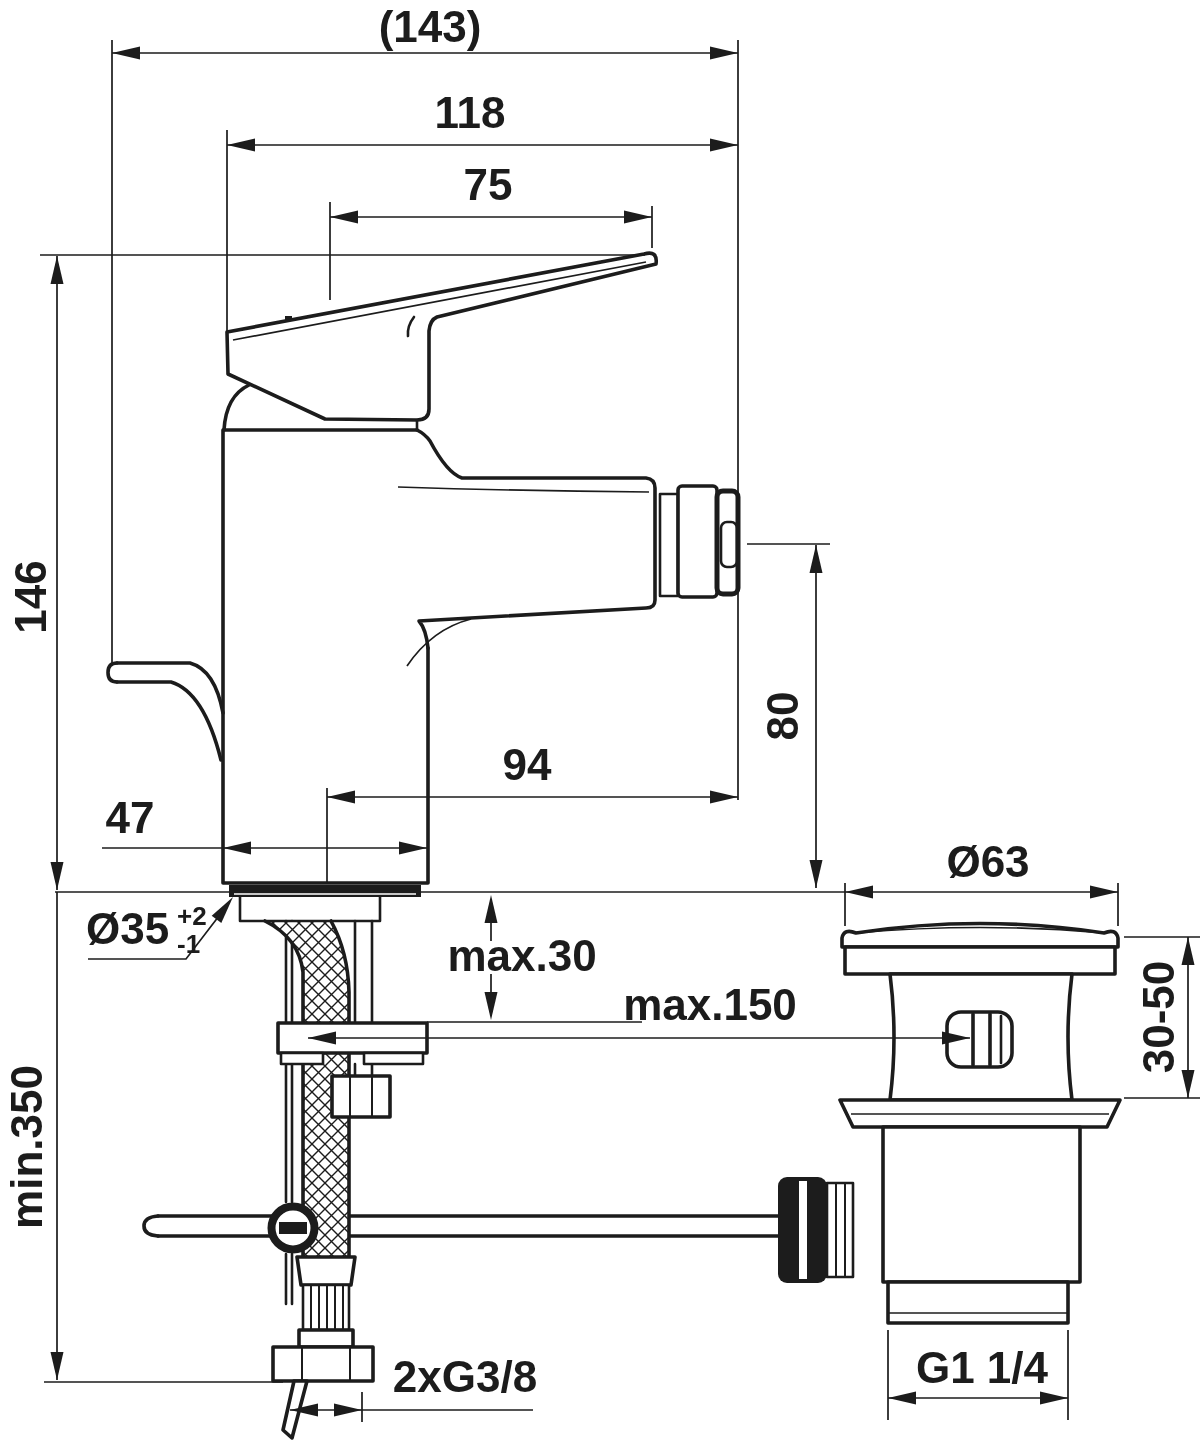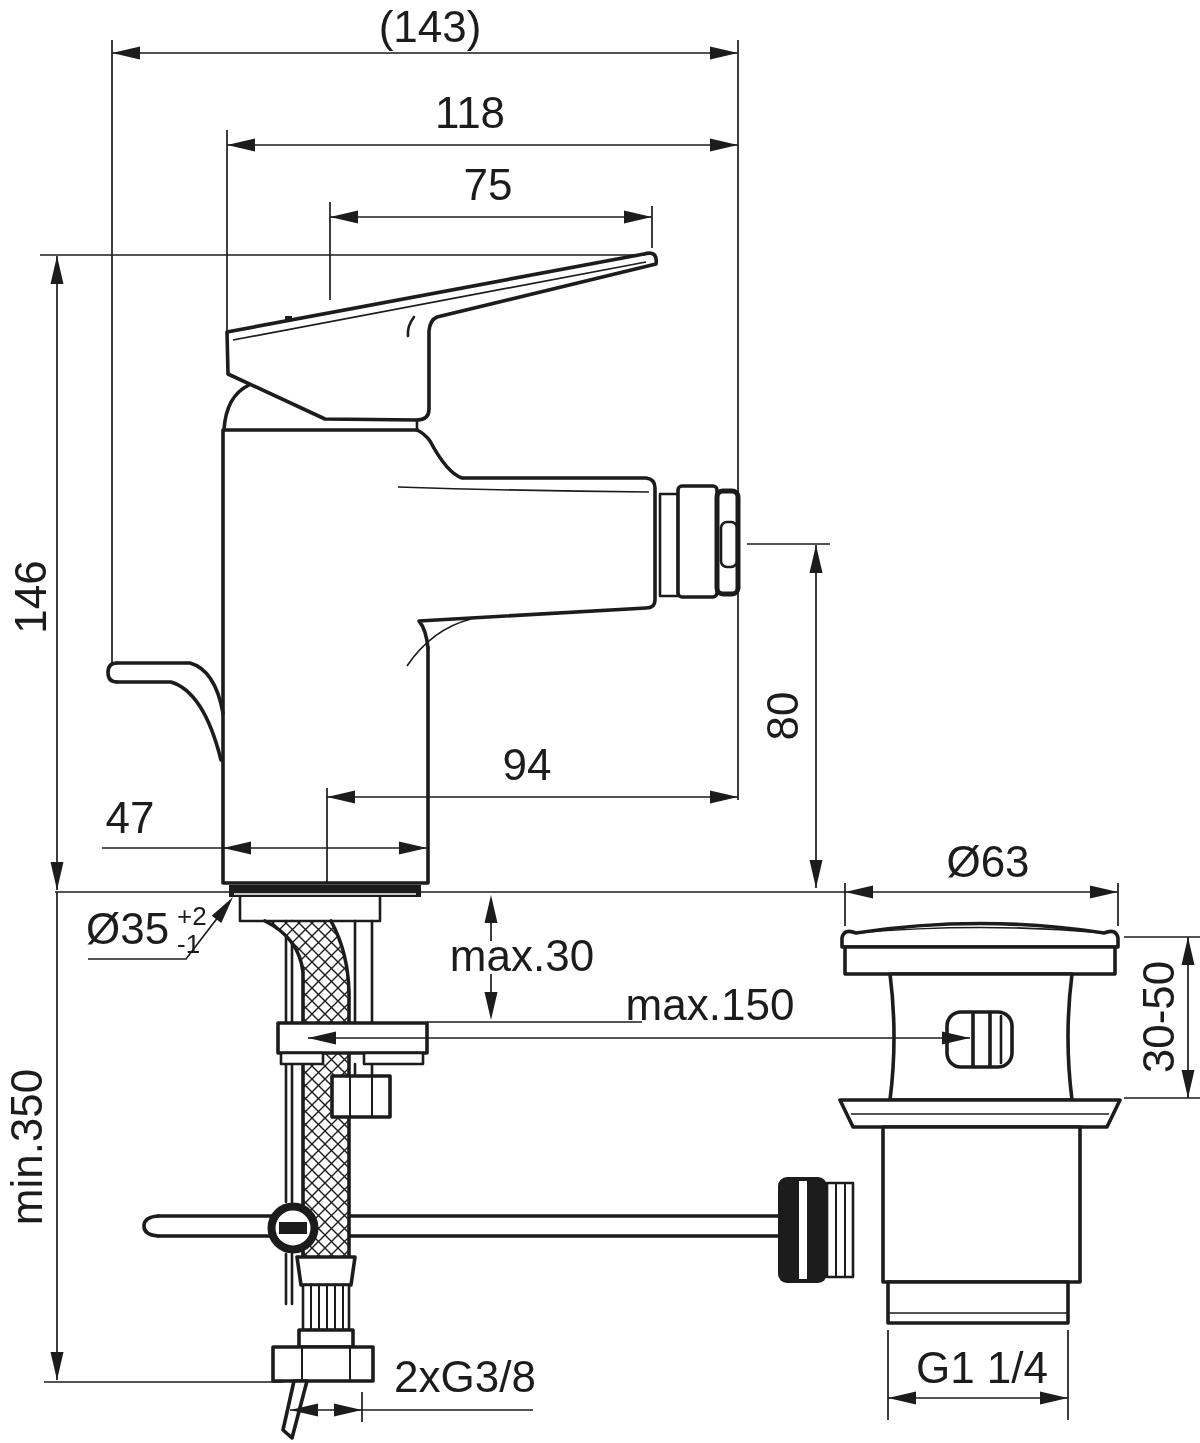--- a/index.html
+++ b/index.html
@@ -1,20 +1,21 @@
 <!DOCTYPE html>
 <html style="--ink: #1c1c1c; --paper: #ffffff;"><head>
 <meta charset="utf-8">
 <style>
   :root { --ink: #1c1c1c; --paper: #ffffff; }
   html, body { margin: 0; padding: 0; background: var(--paper); }
   .sheet {
     width: 1200px; height: 1443px; margin: 0 auto; position: relative;
     background: var(--paper);
     font-family: "Liberation Sans", "DejaVu Sans", sans-serif;
+    font-weight: bold;
   }
   svg { display: block; }
   
   .bold  { stroke: var(--ink); stroke-width: 3.6; fill: none; stroke-linecap: round; stroke-linejoin: round; }
   .xbold { stroke: var(--ink); stroke-width: 5;   fill: none; stroke-linecap: round; stroke-linejoin: round; }
   .med   { stroke: var(--ink); stroke-width: 2.6; fill: none; stroke-linecap: round; stroke-linejoin: round; }
   .thin  { stroke: var(--ink); stroke-width: 1.7; fill: none; stroke-linecap: butt; }
   .thin2 { stroke: var(--ink); stroke-width: 2;   fill: none; stroke-linecap: butt; }
   .wfill  { fill: var(--paper); }
   .inkfill{ fill: var(--ink); stroke: none; }

